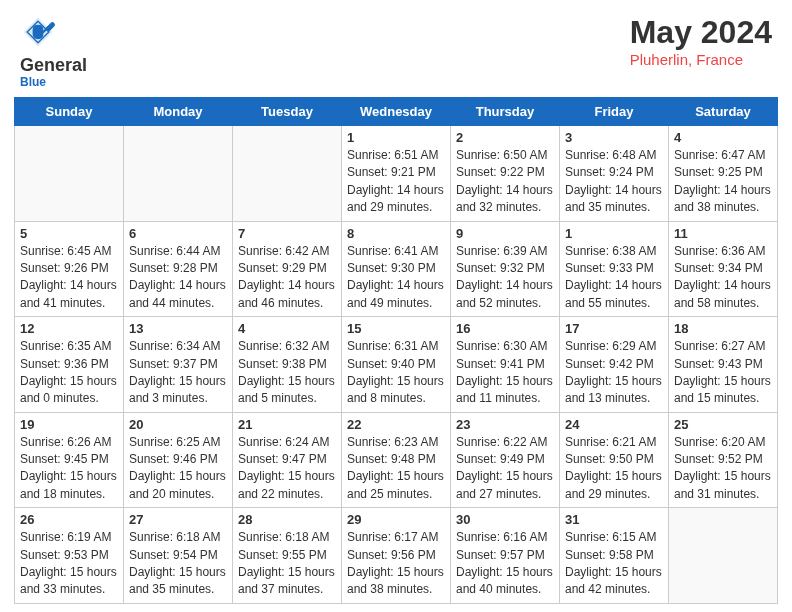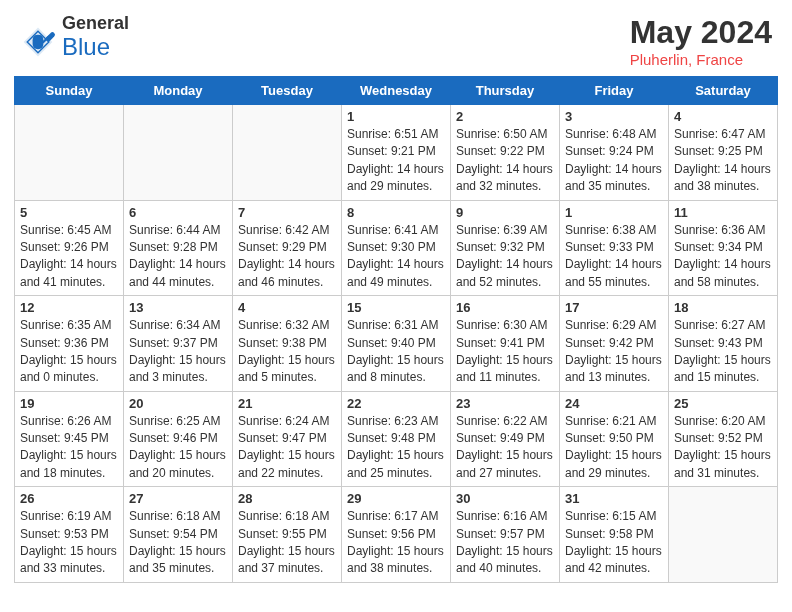--- a/index.html
+++ b/index.html
@@ -18,36 +18,37 @@
       flex-direction: column;
     }
     .header {
       display: flex;
       justify-content: space-between;
       align-items: flex-start;
       padding: 14px 20px 8px 20px;
     }
     .logo {
       display: flex;
-      align-items: flex-end;
+      align-items: flex-start;
       gap: 6px;
+      flex-direction: column;
     }
     .logo-text {
       display: flex;
       flex-direction: column;
       line-height: 1.1;
     }
     .logo-general {
       font-size: 18px;
       font-weight: bold;
       color: #333;
     }
     .logo-blue {
-      font-size: 24px;
-      font-weight: normal;
+      font-size: 12px;
+      font-weight: bold;
       color: #1a6bbf;
     }
     .logo-icon {
       width: 36px;
       height: 36px;
     }
     .title-block {
       text-align: left;
     }
     .cal-title {

